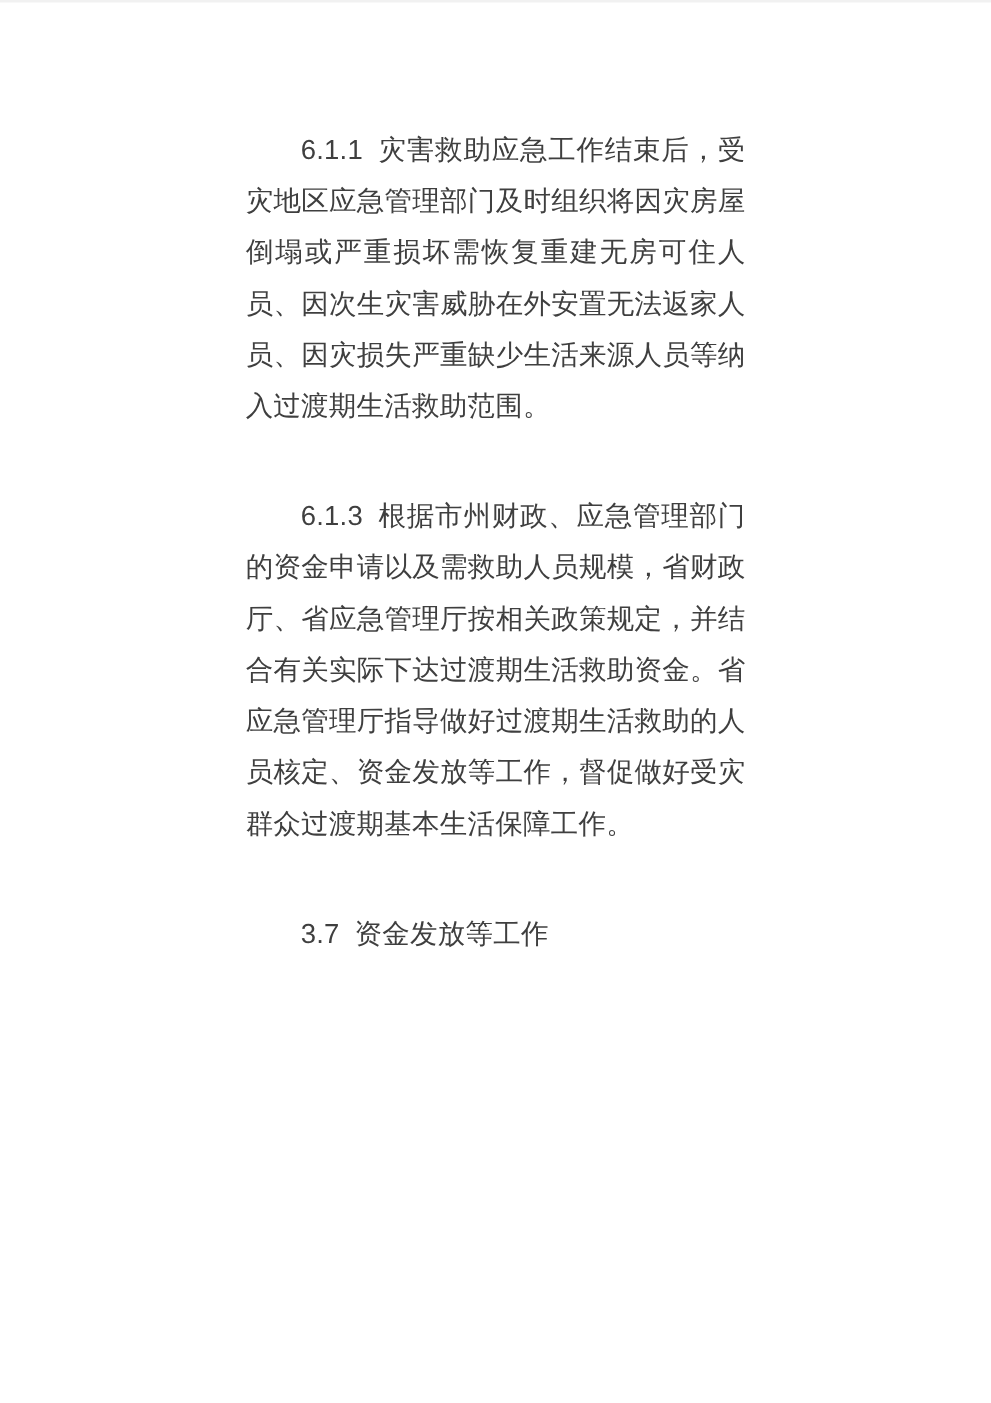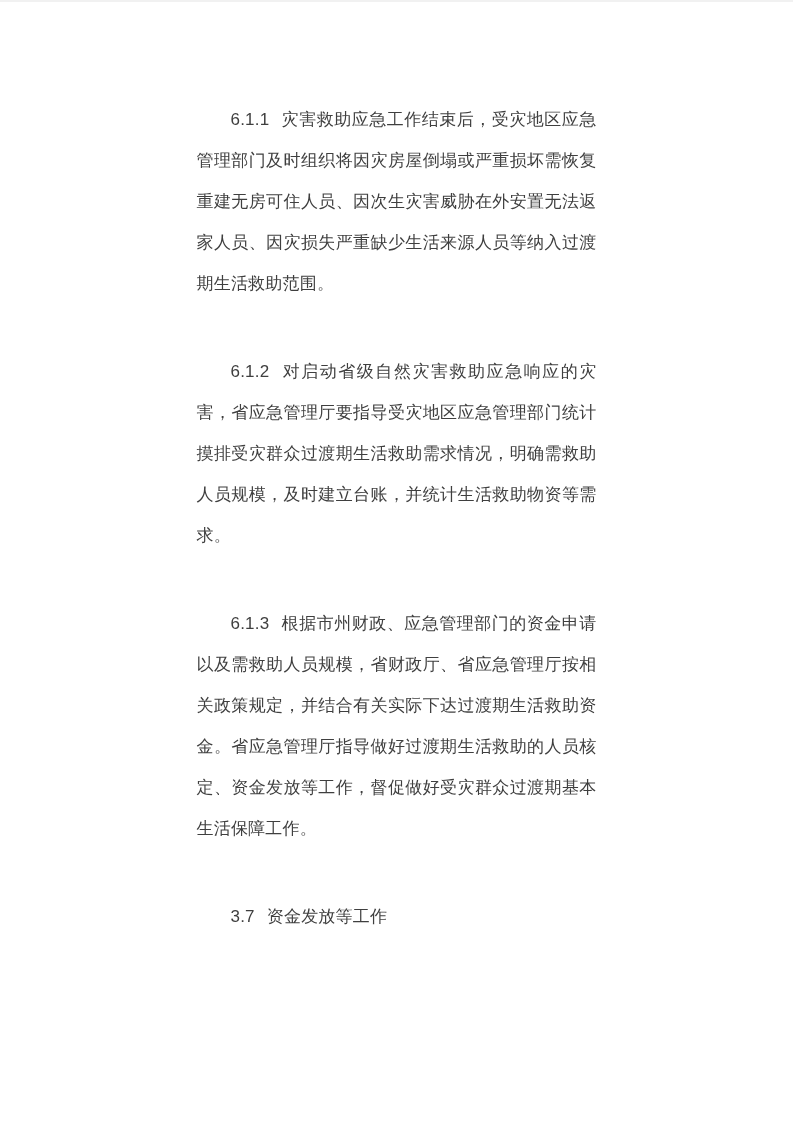--- a/index.html
+++ b/index.html
@@ -17,21 +17,21 @@
     .top-edge {
       width: 793px;
       height: 2px;
       background: #f1f1f1;
     }
     .doc {
       width: 400px;
       margin: 0 auto;
       padding-top: 97px;
       color: #3f3f3f;
-      font-size: 17px;
+      font-size: 22px;
       line-height: 41px;
       text-align: justify;
       letter-spacing: 0.2px;
     }
     .para {
       margin: 0 0 47px 0;
       text-indent: 2em;
     }
     .clause-num {
       margin-right: 12px;
@@ -44,20 +44,19 @@
   </style>
 </head>
 <body>
 
 <div class="top-edge"></div>
 
 <main class="doc">
 
   <p class="para"><span class="clause-num">6.1.1</span><span>灾害救助应急工作结束后，受灾地区应急管理部门及时组织将因灾房屋倒塌或严重损坏需恢复重建无房可住人员、因次生灾害威胁在外安置无法返家人员、因灾损失严重缺少生活来源人员等纳入过渡期生活救助范围。</span></p>
 
-  <p class="para"><span class="clause-num">6.1.2</span><span>对启动省级自然灾害救助应急响应的灾害，省应急管理厅要指导受灾地区应急管理部门统计摸排受灾群众过渡期生活救助需求情况，明确需救助人员规模，及时建立台账，并统计生活救助物资等需求。</span></p>
 
   <p class="para"><span class="clause-num">6.1.3</span><span>根据市州财政、应急管理部门的资金申请以及需救助人员规模，省财政厅、省应急管理厅按相关政策规定，并结合有关实际下达过渡期生活救助资金。省应急管理厅指导做好过渡期生活救助的人员核定、资金发放等工作，督促做好受灾群众过渡期基本生活保障工作。</span></p>
 
 
   <p class="heading"><span class="clause-num">3.7</span><span>资金发放等工作</span></p>
 
 </main>
 
 </body></html>

